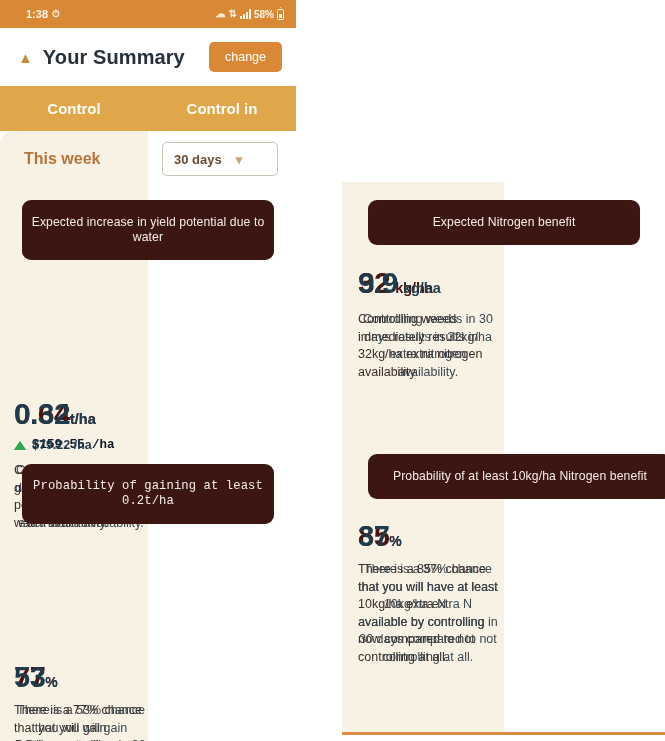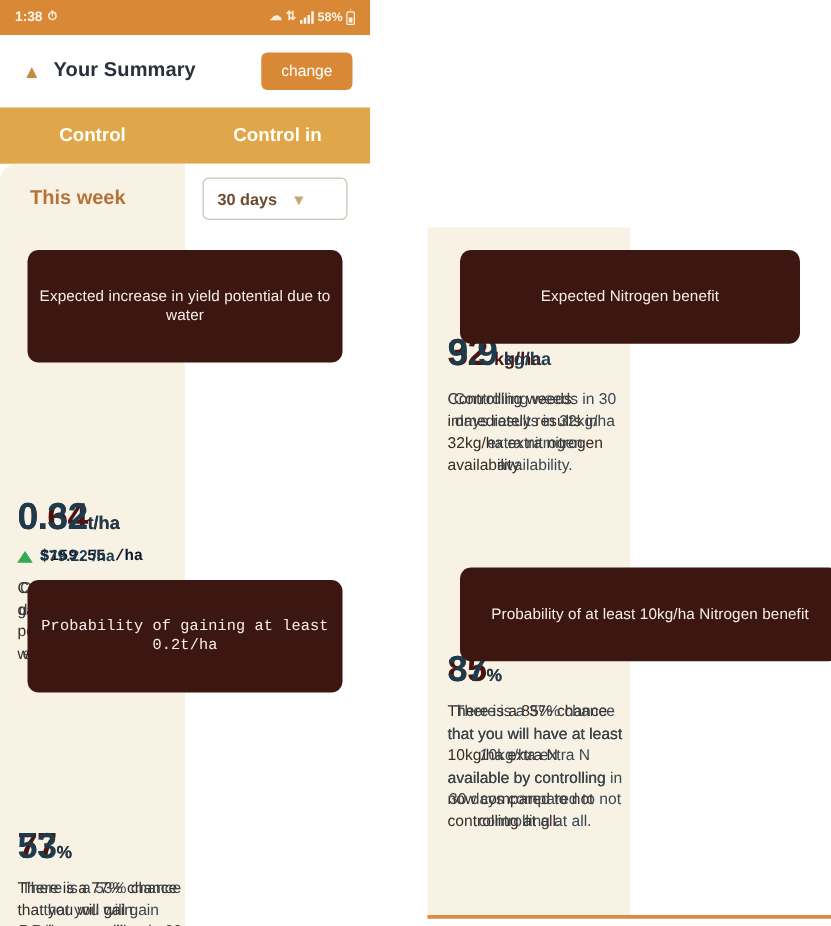--- a/index.html
+++ b/index.html
@@ -14,21 +14,21 @@
   
   .left-panel {
     position: absolute; left: 0; top: 0; width: 296px; height: 719px;
     background: #ffffff;
   }
   .status-bar {
     height: 28px; background: #d98836; color: #fdf4e6;
     display: flex; align-items: center; justify-content: space-between;
     padding: 0 12px; font-size: 11px; font-weight: bold;
   }
-  .status-left { display:flex; align-items:center; gap:4px; }
+  .status-left { display:flex; align-items:center; gap:4px;margin-left:14px; }
   .status-right { display:flex; align-items:center; gap:3px; font-size:10px; }
   .glyph { font-size: 10px; line-height: 1; opacity: .95; }
   .bat {
     width: 7px; height: 11px; border: 1.4px solid #fdf4e6; border-radius: 1.5px;
     position: relative; display:inline-block;
   }
   .bat:before {
     content:""; position:absolute; left:1px; right:1px; bottom:1px; top:4px;
     background:#fdf4e6;
   }
@@ -39,21 +39,21 @@
   .bars { display:flex; align-items:flex-end; gap:1px; height:10px; }
   .bars i { width:2px; background:#fdf4e6; display:block; }
   .bars i:nth-child(1){height:3px} .bars i:nth-child(2){height:5px}
   .bars i:nth-child(3){height:7px} .bars i:nth-child(4){height:10px}
 
   .summary-row {
     height: 58px; display: flex; align-items: center;
     padding: 0 14px 0 18px; gap: 10px; background:#fff;
   }
   .chev-up { color:#c98a3f; font-size:15px; font-weight:bold; line-height:1; }
-  .summary-title { font-size:16px; font-weight:bold; color:#28303a; flex:1; letter-spacing:.1px; }
+  .summary-title { font-size:20px; font-weight:bold; color:#28303a; flex:1; letter-spacing:.1px; }
   .change-btn {
     background:#d98836; color:#fff; border:none; border-radius:5px;
     font-size:12.5px; padding:8px 16px; font-family:inherit; cursor:pointer;
   }
 
   .col-head {
     height: 45px; background: #e0a64a; display: flex;
   }
   .col-head div {
     flex:1; display:flex; align-items:center; justify-content:center;
@@ -72,21 +72,21 @@
     border:1px solid #ccc3b4; border-radius:5px; background:#fff;
     height:34px; display:flex; align-items:center; gap:14px;
     padding: 0 9px 0 11px; width:116px;
   }
   .dropdown .dd-val { font-size:13px; font-weight:bold; color:#6b4a2f; }
   .dd-chev { color:#c9a878; font-size:13px; font-weight:bold; }
 
   .banner {
     position:absolute; background:#3c1712; color:#f6ece9;
     border-radius:9px; text-align:center; font-size:12.2px;
-    line-height:15px; padding:30px 8px; letter-spacing:.1px;
+    line-height:15px; padding:15px 8px; letter-spacing:.1px;
   }
   .left-panel .banner.b1 { left:22px; top:200px; width:252px; }
   .left-panel .banner.b2 { left:22px; top:464px; width:252px;font-family:Liberation Mono, monospace; }
 
   .metric { font-size:30px; font-weight:bold; letter-spacing:-.6px; line-height:1; }
   .metric .unit { font-size:14.5px; letter-spacing:0; }
   .metric.maroon { color:#4a1410; }
   .metric.navy   { color:#1d3b4d; }
 
   .delta { display:flex; align-items:center; gap:6px; margin-top:9px; }

